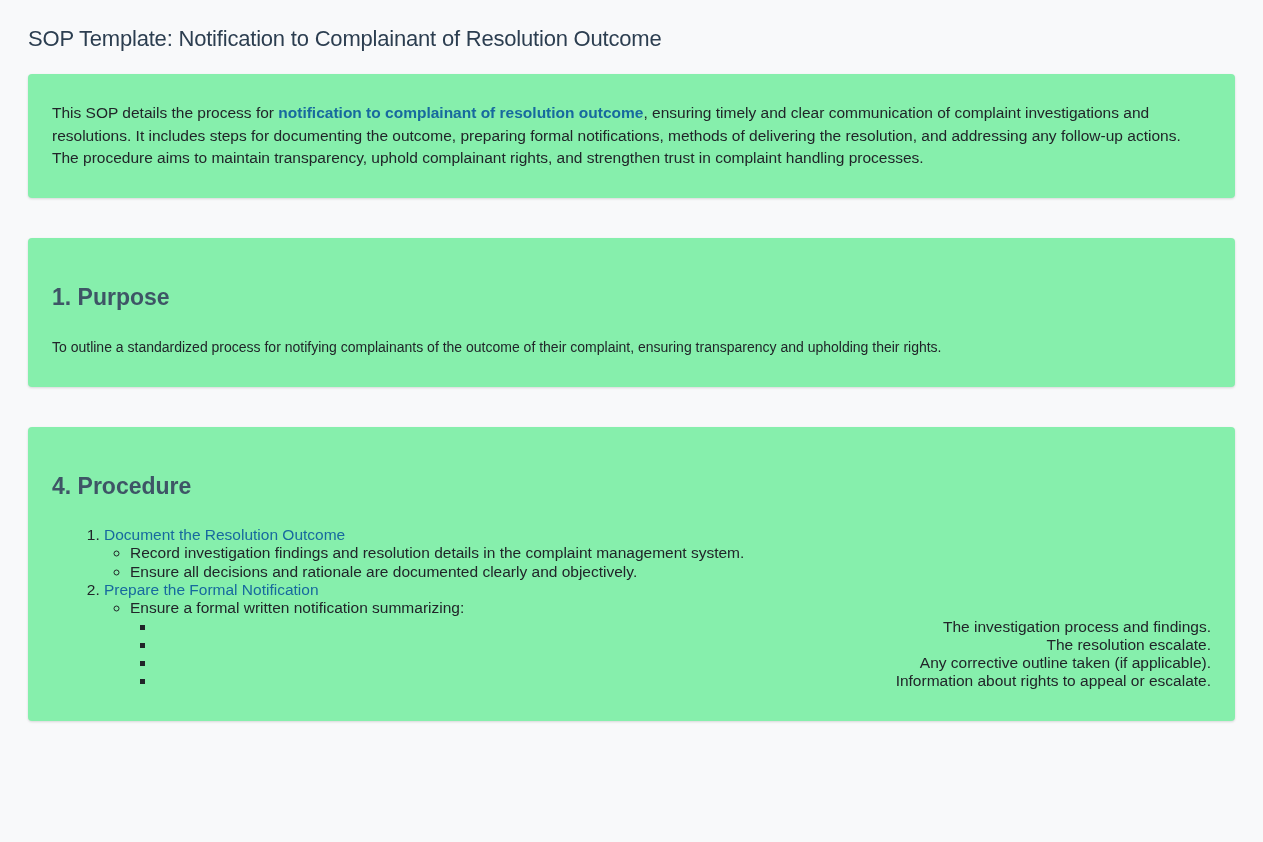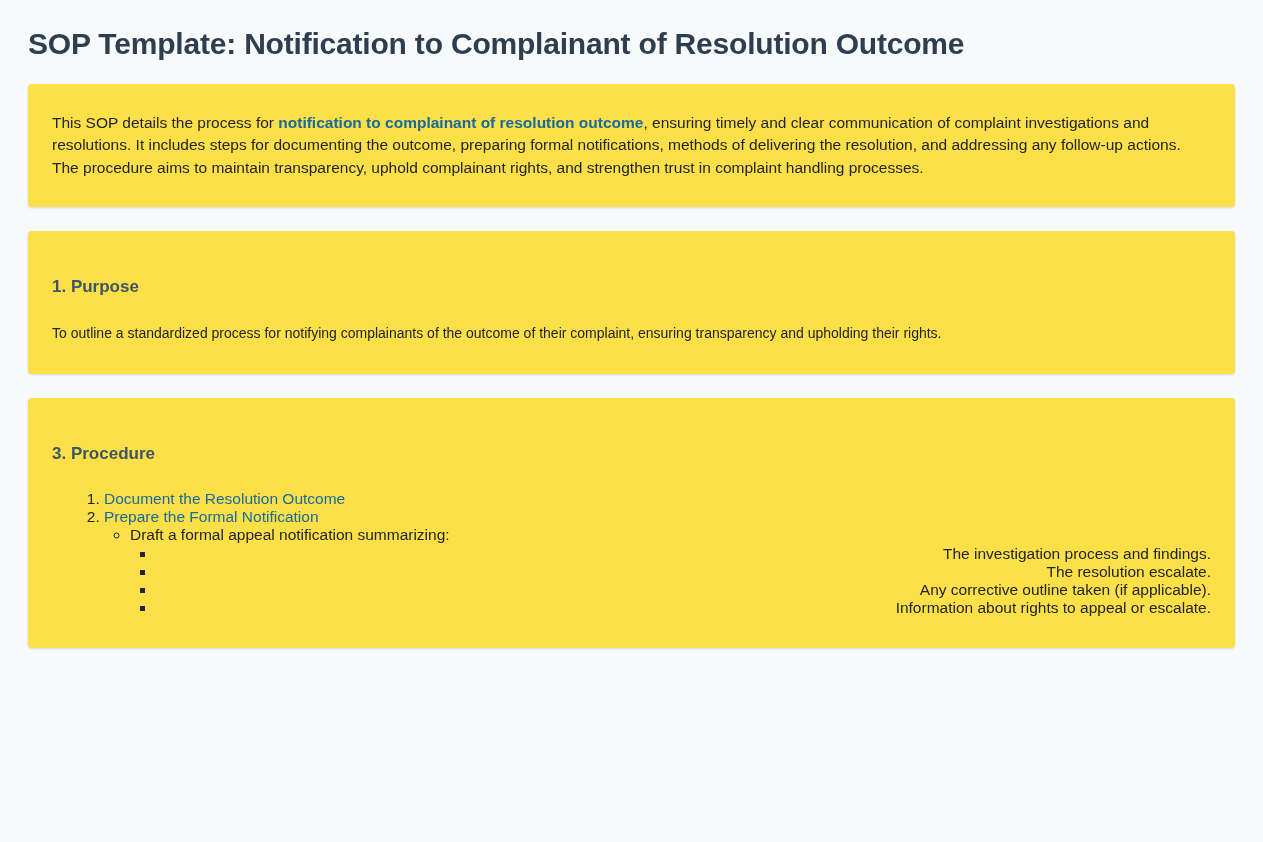--- a/index.html
+++ b/index.html
@@ -12,53 +12,53 @@
     min-height: 842px;
     font-family: "Liberation Sans", sans-serif;
     color: #212529;
     -webkit-font-smoothing: antialiased;
   }
   .page {
     padding: 20px 28px 0 28px;
     box-sizing: border-box;
   }
   .doc-title {
-    font-size: 30px;
-    font-weight: bold;
+    font-size: 22px;
+    font-weight: normal;
     color: #2c3e50;
     margin: 6px 0 22px 0;
     letter-spacing: -0.2px;
     line-height: 1.2;
   }
   .card {
-    background: #fde047;
+    background: #86efac;
     border-radius: 4px;
     box-shadow: 0 1px 3px rgba(0,0,0,0.09), 0 1px 2px rgba(0,0,0,0.05);
-    margin-bottom: 24px;
+    margin-bottom: 40px;
     padding: 24px;
     box-sizing: border-box;
   }
   .card.intro {
     padding: 28px 24px;
   }
   .card.section {
     padding: 46px 24px 30px 24px;
   }
   .intro-text {
     font-size: 15.5px;
     line-height: 1.45;
     color: #212529;
     margin: 0;
   }
   .intro-text .hl {
     color: #17699e;
     font-weight: bold;
   }
   .section-heading {
-    font-size: 17px;
+    font-size: 23px;
     font-weight: bold;
     color: #3e5566;
     margin: 0 0 26px 0;
   }
   .section-body {
     font-size: 14px;
     line-height: 1.45;
     color: #212529;
     margin: 0;
   }
@@ -109,30 +109,34 @@
     <p class="intro-text"><span>This SOP details the process for </span><span class="hl">notification to complainant of resolution outcome</span><span>, ensuring timely and clear communication of complaint investigations and resolutions. It includes steps for documenting the outcome, preparing formal notifications, methods of delivering the resolution, and addressing any follow-up actions. The procedure aims to maintain transparency, uphold complainant rights, and strengthen trust in complaint handling processes.</span></p>
   </div>
 
   <div class="card section">
     <h2 class="section-heading">1. Purpose</h2>
     <p class="section-body">To outline a standardized process for notifying complainants of the outcome of their complaint, ensuring transparency and upholding their rights.</p>
   </div>
 
 
   <div class="card section">
-    <h2 class="section-heading">3. Procedure</h2>
+    <h2 class="section-heading">4. Procedure</h2>
     <ol class="proc">
       <li>
         <span class="step-title">Document the Resolution Outcome</span>
+        <ul class="sub">
+          <li>Record investigation findings and resolution details in the complaint management system.</li>
+          <li>Ensure all decisions and rationale are documented clearly and objectively.</li>
+        </ul>
       </li>
       <li>
         <span class="step-title">Prepare the Formal Notification</span>
         <ul class="sub">
           <li>
-            <span>Draft a formal appeal notification summarizing:</span>
+            <span>Ensure a formal written notification summarizing:</span>
             <ul class="subsub">
               <li>The investigation process and findings.</li>
               <li>The resolution escalate.</li>
               <li>Any corrective outline taken (if applicable).</li>
               <li>Information about rights to appeal or escalate.</li>
             </ul>
           </li>
         </ul>
       </li>
     </ol>

